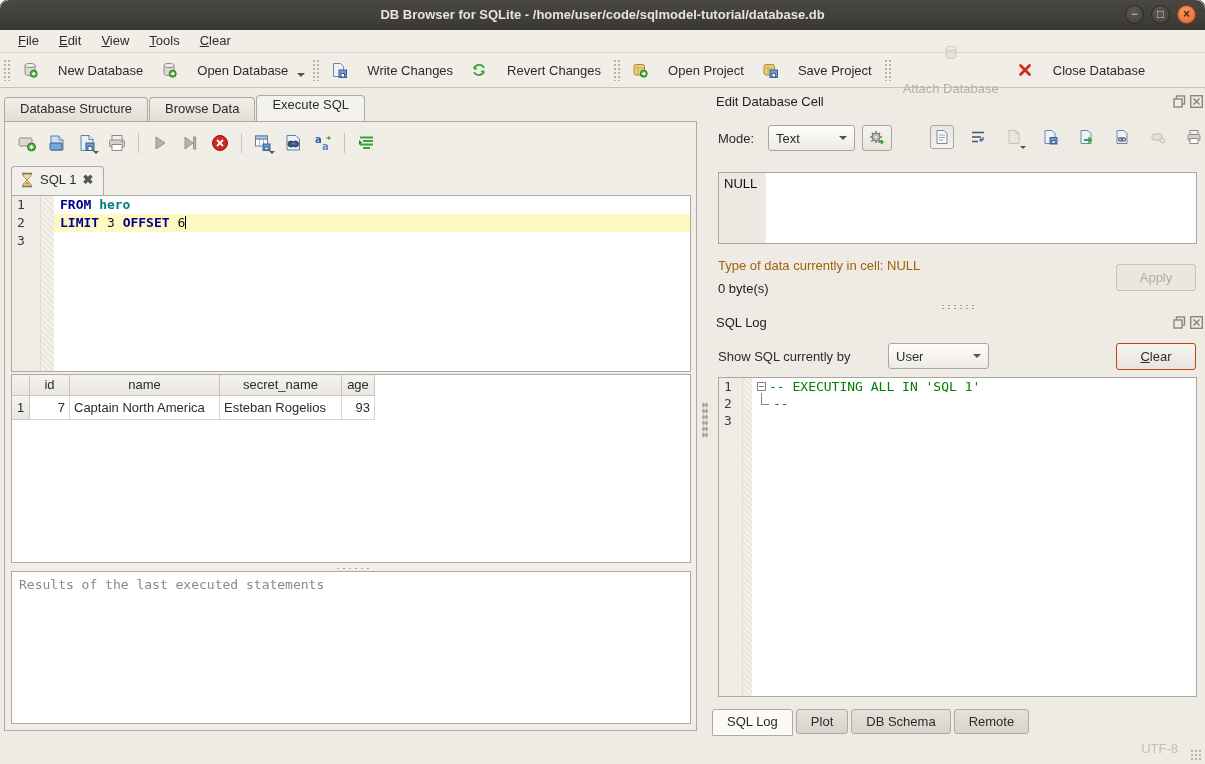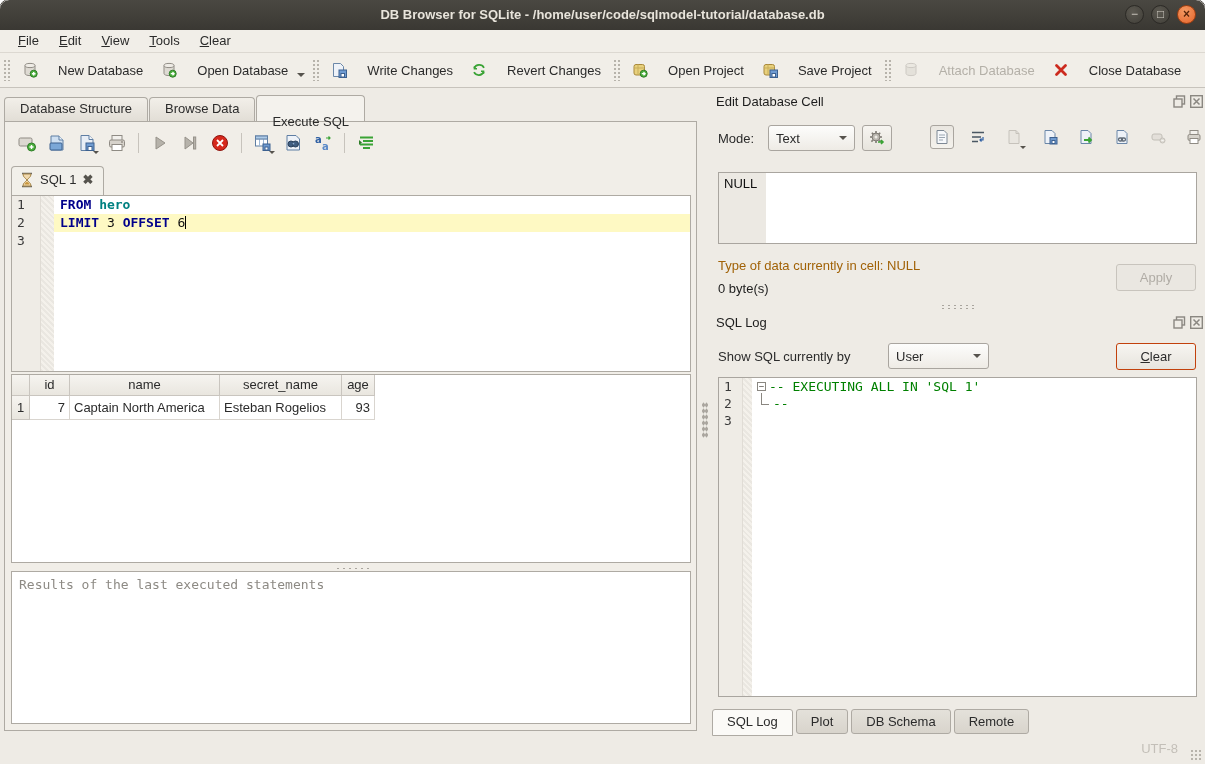--- a/index.html
+++ b/index.html
@@ -22,31 +22,31 @@
              display:flex; align-items:center; padding-left:8px; border-bottom:1px solid #dcd8d1; }
   .menu-item { display:inline-block; padding:2px 10px 3px 10px; color:#2b2b2b; }
   .menu-item::first-letter { text-decoration:underline; }
 
   
   .toolbar { position:absolute; left:0; top:53px; width:1205px; height:35px; background:#f1eee8;
              border-bottom:1px solid #c7c3bc; display:flex; align-items:center; }
   .grip { width:7px; height:22px; margin:0 3px;
           background-image:radial-gradient(#b7b3ab 1px, transparent 1.4px); background-size:4px 4px; }
   .tbtn { display:flex; align-items:center; gap:20px; padding:5px 9px; white-space:nowrap; position:relative; }
-  .tbtn.disabled { color:#b4b0a8; }
+  .tbtn.disabled { color:#b4b0a8;flex-direction:column; }
   .drop { width:0; height:0; border-left:4px solid transparent; border-right:4px solid transparent;
           border-top:4px solid #56534d; margin:10px 4px 0 0; }
   .i16 { width:16px; height:16px; display:block; flex:none; }
   .i20 { width:20px; height:20px; display:block; flex:none; }
 
   
   .main-tabs { position:absolute; left:4px; top:97px; display:flex; z-index:3; }
   .main-tab { height:24px; padding:3px 15px 0 15px; margin-right:1px; background:linear-gradient(#f2efe9,#e2deD6);
               border:1px solid #aeaaa3; border-bottom:none; border-radius:4px 4px 0 0; }
-  .main-tab.active { background:#f4f2ed; height:26px; margin-top:-2px; padding-top:18px; z-index:4; position:relative; }
+  .main-tab.active { background:#f4f2ed; height:26px; margin-top:-2px; padding-top:1px; z-index:4; position:relative; }
   .content-frame { position:absolute; left:4px; top:121px; width:693px; height:610px;
                    background:#f1eee8; border:1px solid #aeaaa3; }
 
   .sql-toolbar { position:absolute; left:10px; top:10px; display:flex; align-items:center; gap:6px; }
   .sbtn { position:relative; width:24px; height:22px; display:flex; align-items:center; justify-content:center; }
   .sep { width:1px; height:20px; background:#c7c3bc; margin:0 3px; }
   .mini-drop { position:absolute; right:0; bottom:0; width:0; height:0; border-left:3px solid transparent;
                border-right:3px solid transparent; border-top:3px solid #56534d; }
 
   .sql-tabbar { position:absolute; left:6px; top:44px; display:flex; z-index:2; }

